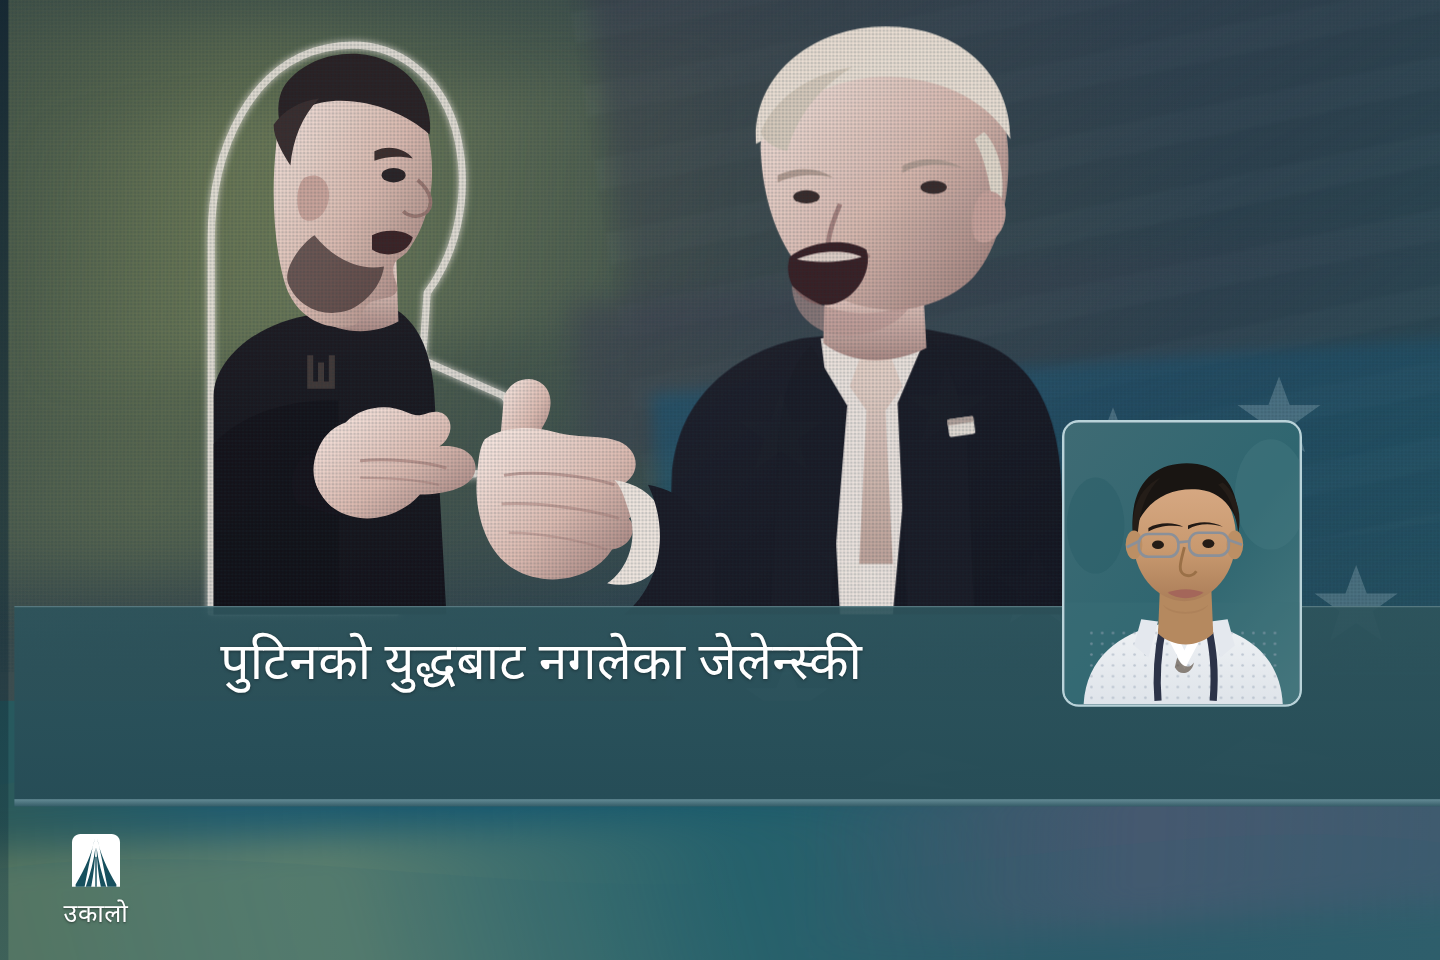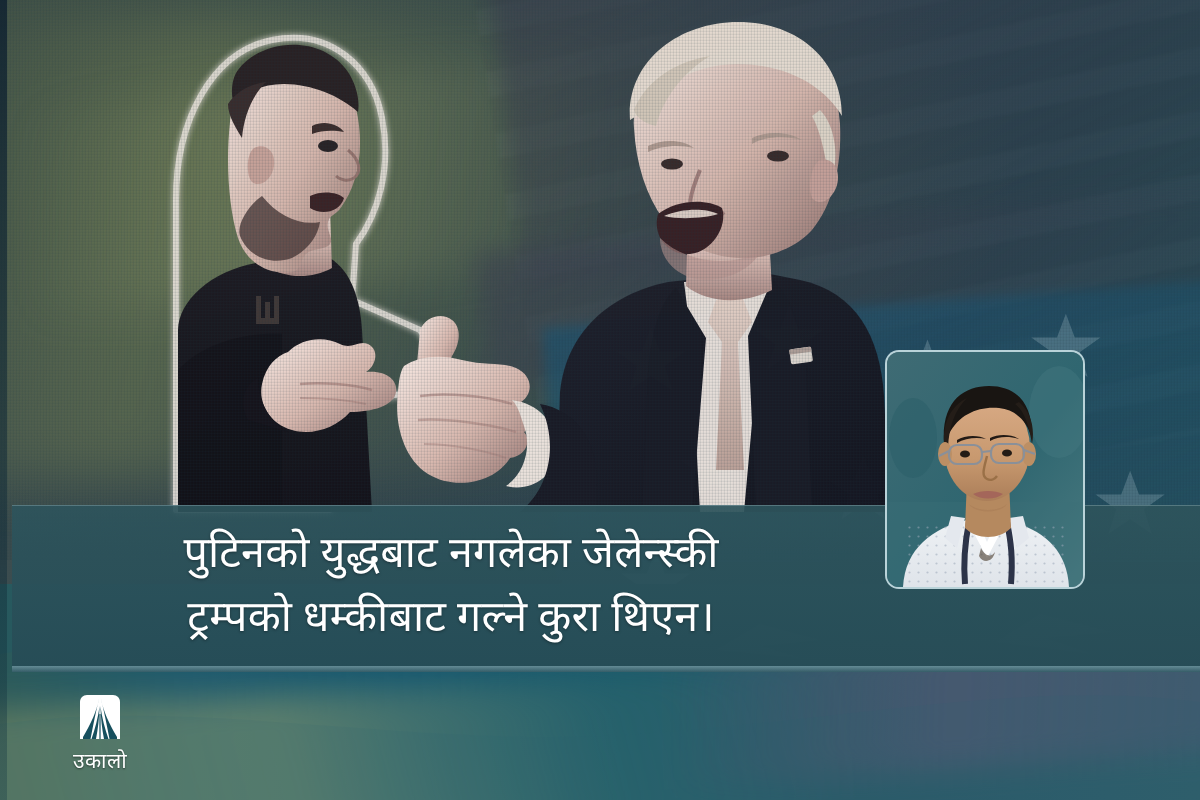--- a/index.html
+++ b/index.html
@@ -247,21 +247,21 @@
     font-family: "Liberation Serif", "DejaVu Serif", serif;
     font-size: 37px;
     font-weight: bold;
     letter-spacing: .3px;
     text-shadow: 0 1px 3px rgba(0,0,0,.45);
   }
 
   
   .logo {
     position: absolute;
-    left: 52px;
+    left: 32px;
     top: 692px;
     width: 96px;
   }
   .logo-mark {
     width: 46px;
     height: 50px;
     display: block;
     margin: 0 auto;
   }
   .logo-word {
@@ -472,21 +472,20 @@
   <svg class="bg-bottom-wave" viewBox="0 0 1200 216" preserveAspectRatio="none">
     <path d="M0,70 C180,40 360,96 560,86 C760,76 960,30 1200,54 L1200,0 L0,0 Z" fill="#16566e" opacity=".55"></path>
     <path d="M0,140 C200,112 420,166 640,150 C860,134 1030,96 1200,118 L1200,216 L0,216 Z" fill="#2a6070" opacity=".38"></path>
     <path d="M760,40 L820,56 L762,62 L800,74 L716,66 Z" fill="#cfe6ee" opacity=".35"></path>
     <path d="M1040,30 L1112,48 L1046,54 L1092,70 L996,58 Z" fill="#cfe6ee" opacity=".30"></path>
   </svg>
 
   <div class="headline-band">
     <div class="headline-text">
       <span class="headline-line">पुटिनको युद्धबाट नगलेका जेलेन्स्की</span>
-      <span class="headline-line">ट्रम्पको धम्कीबाट गल्ने कुरा थिएन।</span>
     </div>
   </div>
 
   <div class="author-photo-frame">
     <div class="author-photo">
       <svg viewBox="0 0 196 235" width="196" height="235">
         <defs>
           <linearGradient id="pbg" x1="0" y1="0" x2="1" y2="1">
             <stop offset="0%" stop-color="#3f6b74"></stop>
             <stop offset="55%" stop-color="#2f6670"></stop>

